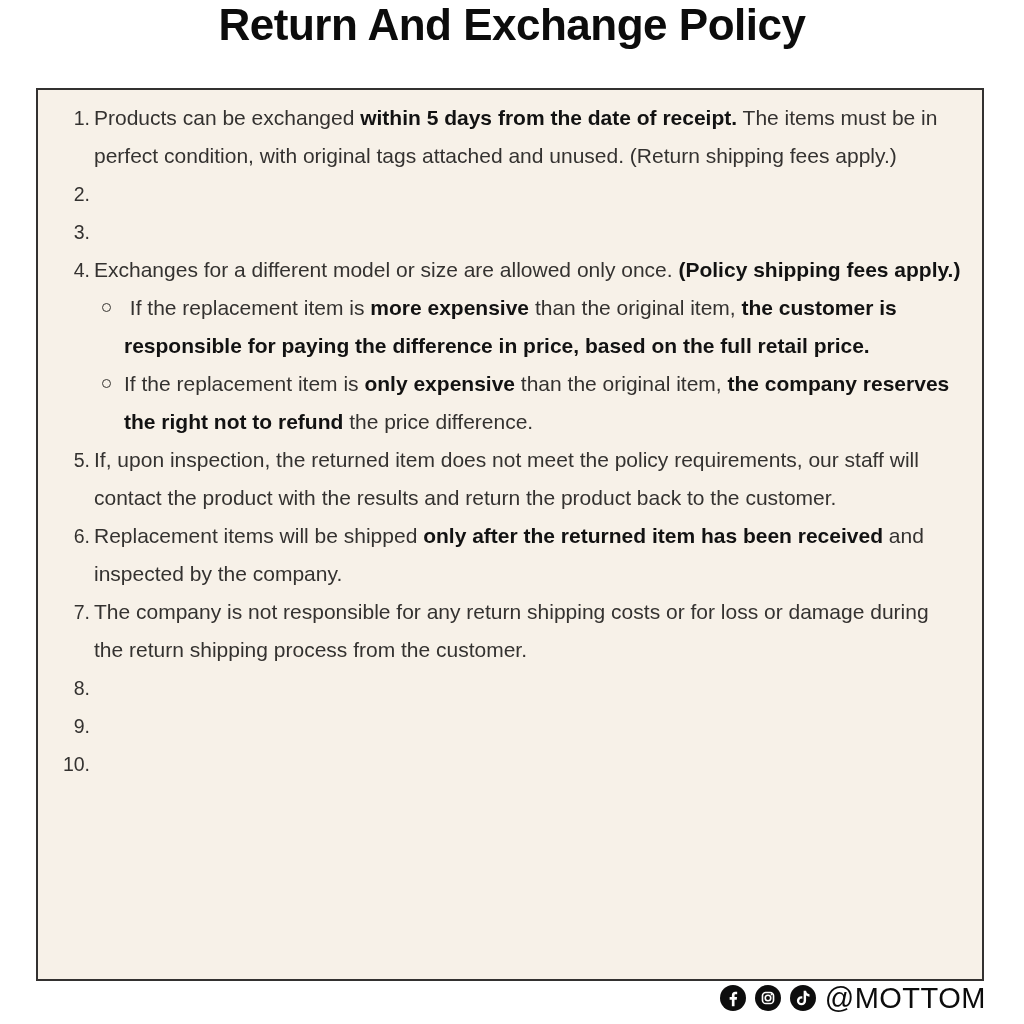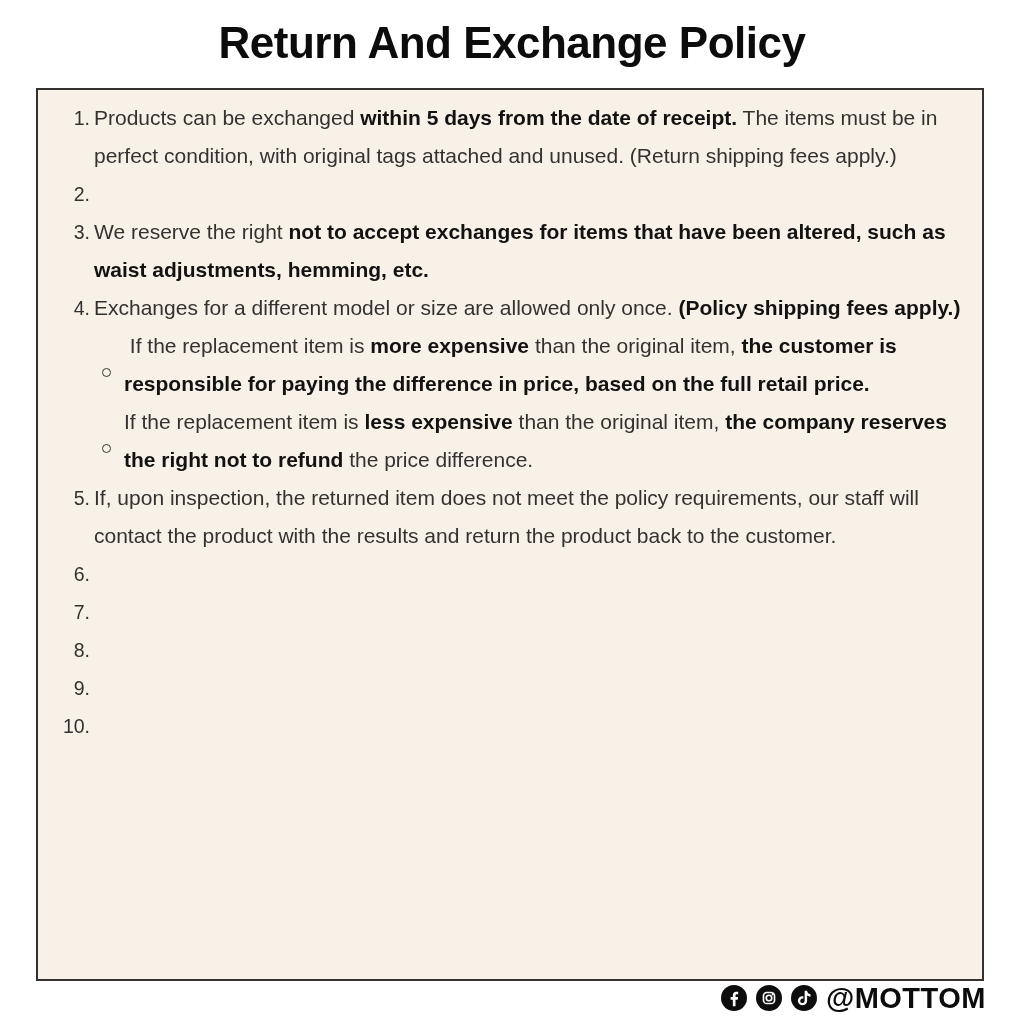--- a/index.html
+++ b/index.html
@@ -7,21 +7,21 @@
     width: 1024px; height: 1024px;
     background: #ffffff;
     font-family: "Liberation Sans", sans-serif;
     position: relative;
     overflow: hidden;
   }
   .page { position: absolute; inset: 0; }
   .title {
     margin: 0;
     position: absolute;
-    top: 18px; left: 0; right: 0;
+    top: 0; left: 0; right: 0;
     text-align: center;
     font-size: 44px;
     font-weight: 800;
     letter-spacing: -0.5px;
     color: #0c0c0c;
   }
   .panel {
     position: absolute;
     left: 36px; top: 88px;
     width: 948px; height: 893px;
@@ -40,42 +40,42 @@
     line-height: 38px;
     color: #343230;
   }
   .item-text {
     margin-left: 4px;
     font-size: 21px;
     line-height: 38px;
     color: #343230;
     white-space: pre;
   }
-  .sub-item { display: flex; align-items: center; margin-left: 50px; }
+  .sub-item { display: flex; align-items: flex-start; margin-left: 50px; }
   .sub-bullet {
     flex: none;
     width: 7px; height: 7px;
     border: 1.5px solid #3a3834;
     border-radius: 50%;
     margin: 14px 9px 0 0;
     background: transparent;
   }
   .seg-b { font-weight: 700; color: #121212; }
   .seg-r { font-weight: 400; }
   .footer {
     position: absolute;
     top: 985px; right: 38px;
     display: flex;
     align-items: center;
     gap: 9px;
   }
   .footer svg { display: block; width: 26px; height: 26px; }
   .handle {
     font-size: 29px;
-    font-weight: 700;
+    font-weight: 400;
     letter-spacing: 0.5px;
     color: #0c0c0c;
     line-height: 26px;
   }
 </style>
 </head>
 <body>
 
 <div class="page">
 
@@ -86,47 +86,49 @@
         <div class="policy-item">
           <div class="item-number">1.</div>
           <div class="item-text"><span class="seg-r">Products can be exchanged </span><span class="seg-b">within 5 days from the date of receipt.</span><span class="seg-r"> The items must be in
 perfect condition, with original tags attached and unused. (Return shipping fees apply.)</span></div>
         </div>
         <div class="policy-item">
           <div class="item-number">2.</div>
         </div>
         <div class="policy-item">
           <div class="item-number">3.</div>
-          <div class="item-text"><span class="seg-r">We reserve the right </span><span class="seg-b">not to accept exchanges for items that have been altered, such as
-waist adjustments, hemming, etc.</span></div>
         </div>
         <div class="policy-item">
           <div class="item-number">4.</div>
           <div class="item-text"><span class="seg-r">Exchanges for a different model or size are allowed only once. </span><span class="seg-b">(Policy shipping fees apply.)</span></div>
         </div>
         <div class="sub-item">
           <span class="sub-bullet"></span>
           <div class="item-text"><span class="seg-r"> If the replacement item is </span><span class="seg-b">more expensive</span><span class="seg-r"> than the original item, </span><span class="seg-b">the customer is
 responsible for paying the difference in price, based on the full retail price.</span></div>
         </div>
         <div class="sub-item">
           <span class="sub-bullet"></span>
-          <div class="item-text"><span class="seg-r">If the replacement item is </span><span class="seg-b">less expensive</span><span class="seg-r"> than the original item, </span><span class="seg-b">the company reserves
+          <div class="item-text"><span class="seg-r">If the replacement item is </span><span class="seg-b">only expensive</span><span class="seg-r"> than the original item, </span><span class="seg-b">the company reserves
 the right not to refund</span><span class="seg-r"> the price difference.</span></div>
         </div>
         <div class="policy-item">
           <div class="item-number">5.</div>
           <div class="item-text"><span class="seg-r">If, upon inspection, the returned item does not meet the policy requirements, our staff will
 contact the product with the results and return the product back to the customer.</span></div>
         </div>
         <div class="policy-item">
           <div class="item-number">6.</div>
+          <div class="item-text"><span class="seg-r">Replacement items will be shipped </span><span class="seg-b">only after the returned item has been received</span><span class="seg-r"> and
+inspected by the company.</span></div>
         </div>
         <div class="policy-item">
           <div class="item-number">7.</div>
+          <div class="item-text"><span class="seg-r">The company is not responsible for any return shipping costs or for loss or damage during
+the return shipping process from the customer.</span></div>
         </div>
         <div class="policy-item">
           <div class="item-number">8.</div>
         </div>
         <div class="policy-item">
           <div class="item-number">9.</div>
         </div>
         <div class="policy-item">
           <div class="item-number">10.</div>
         </div>

